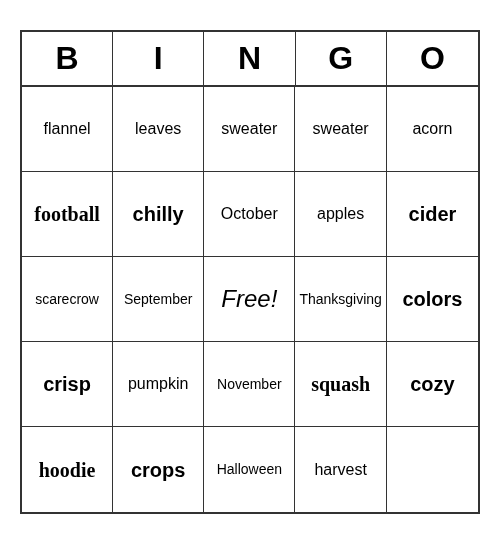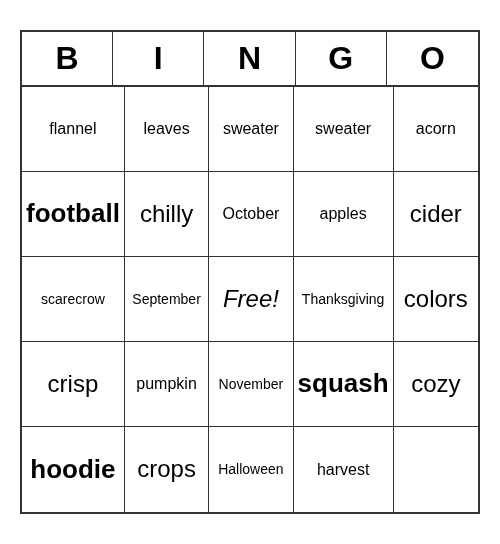--- a/index.html
+++ b/index.html
@@ -74,27 +74,28 @@
 
     .size-small {
       font-size: 14px;
     }
 
     .size-medium {
       font-size: 16px;
     }
 
     .size-large {
-      font-size: 26px;
+      font-size: 20px;
       font-weight: bold;
+      font-family: Liberation Serif, serif;
     }
 
     .size-xlarge {
-      font-size: 24px;
-      font-weight: normal;
+      font-size: 20px;
+      font-weight: bold;
     }
 
     .free-cell {
       font-size: 24px;
       font-weight: normal;
       font-style: italic;
     }
   </style>
 </head>
 <body>

